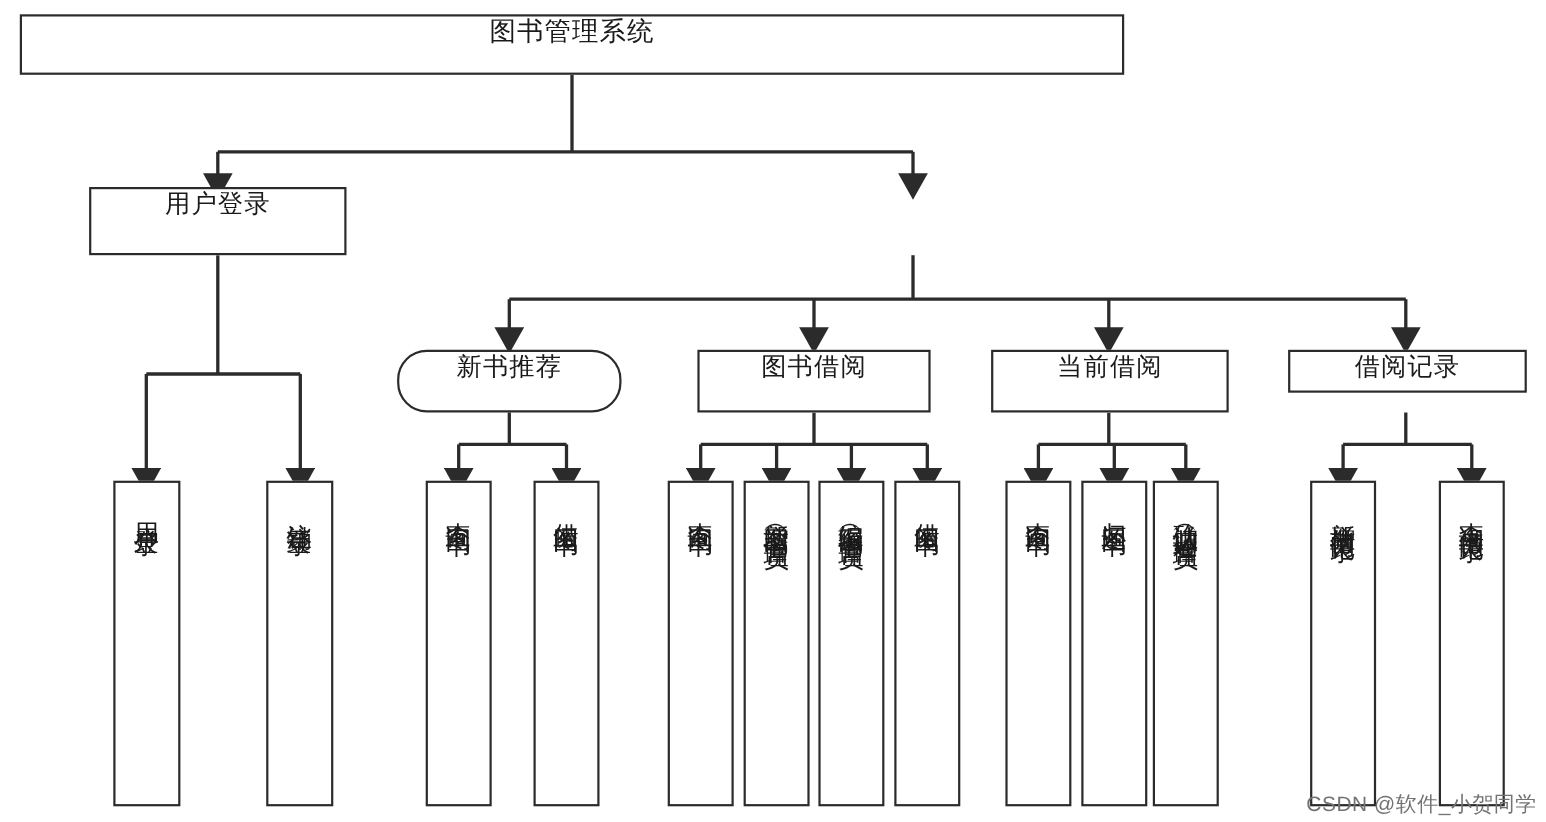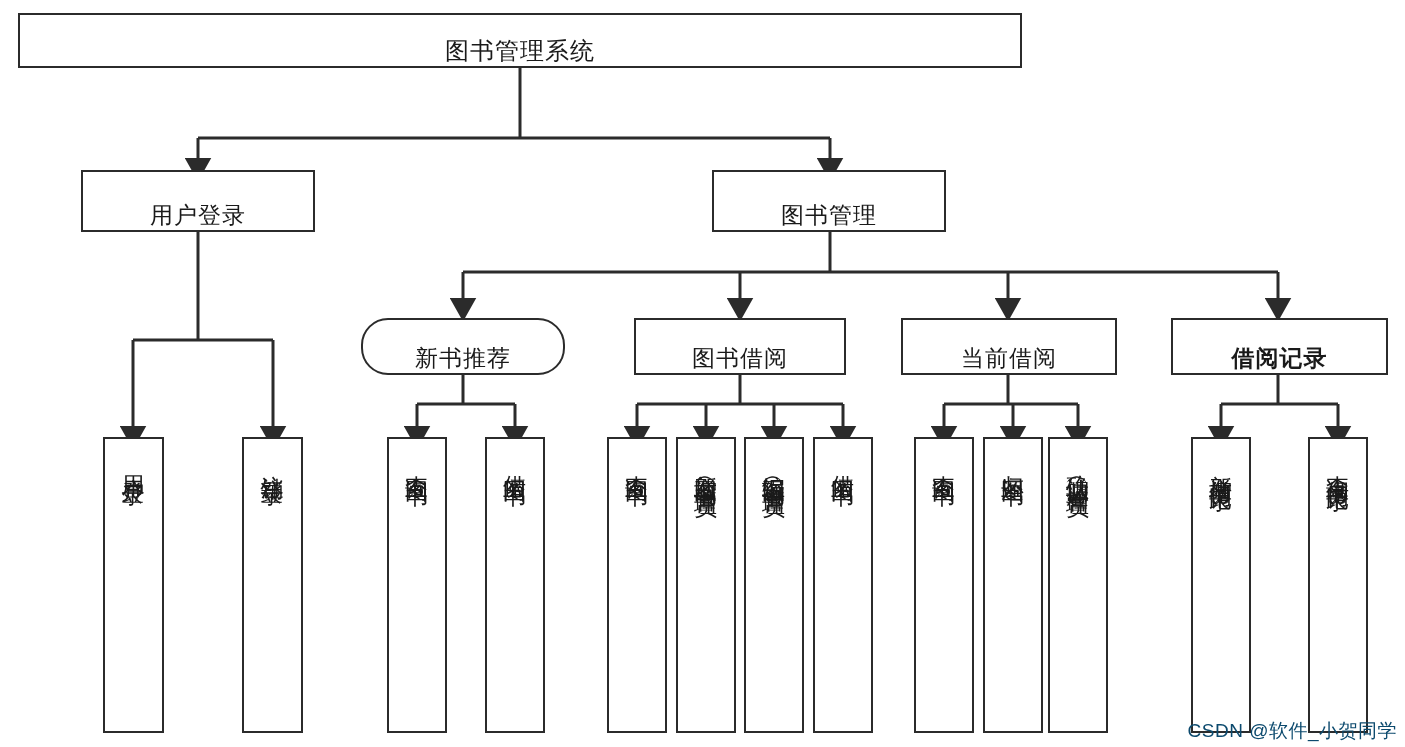--- a/index.html
+++ b/index.html
@@ -24,21 +24,21 @@
     width: 1405px;
     height: 747px;
     pointer-events: none;
   }
   .node {
     position: absolute;
     box-sizing: border-box;
     border: 2px solid #2b2b2b;
     background: #ffffff;
     display: flex;
-    align-items: flex-end;
+    align-items: flex-start;
     justify-content: center;
     color: #1a1a1a;
   }
   .node.horiz {
     font-size: 23px;
     letter-spacing: 1px;
     line-height: 1.2;
   }
   .node.root {
     font-size: 24px;
@@ -55,21 +55,21 @@
     letter-spacing: 3px;
     line-height: 1.05;
     white-space: nowrap;
     display: block;
   }
   #watermark {
     position: absolute;
     right: 8px;
     bottom: 3px;
     font-size: 19px;
-    color: #0c4a6e;
+    color: #737373;
     white-space: nowrap;
     letter-spacing: 0.5px;
   }
 </style>
 </head>
 <body>
 
 <div id="diagram-root">
 
   <svg id="edge-layer" viewBox="0 0 1405 747" xmlns="http://www.w3.org/2000/svg">
@@ -122,34 +122,31 @@
     </g>
   </svg>
 
   <div class="node horiz root" style="left:18px; top:13px; width:1004px; height:55px;">
     <span>图书管理系统</span>
   </div>
 
   <div class="node horiz" style="left:81px; top:170px; width:234px; height:62px;">
     <span>用户登录</span>
   </div>
-  <div class="node horiz" style="left:712px; top:170px; width:234px; height:62px;">
-    <span>图书管理</span>
-  </div>
 
   <div class="node horiz" style="left:361px; top:318px; width:204px; height:57px;border-radius:27px;">
     <span>新书推荐</span>
   </div>
   <div class="node horiz" style="left:901px; top:318px; width:216px; height:57px;">
     <span>当前借阅</span>
   </div>
   <div class="node horiz" style="left:634px; top:318px; width:212px; height:57px;">
     <span>图书借阅</span>
   </div>
-  <div class="node horiz" style="left:1171px; top:318px; width:217px; height:57px;font-weight:bold;">
+  <div class="node horiz" style="left:1171px; top:318px; width:217px; height:39px;">
     <span>借阅记录</span>
   </div>
 
   <div class="node leaf" style="left:103px; top:437px; width:61px; height:296px;">
     <span class="leaf-text">用户登录</span>
   </div>
   <div class="node leaf" style="left:242px; top:437px; width:61px; height:296px;">
     <span class="leaf-text">注销登录</span>
   </div>
 

